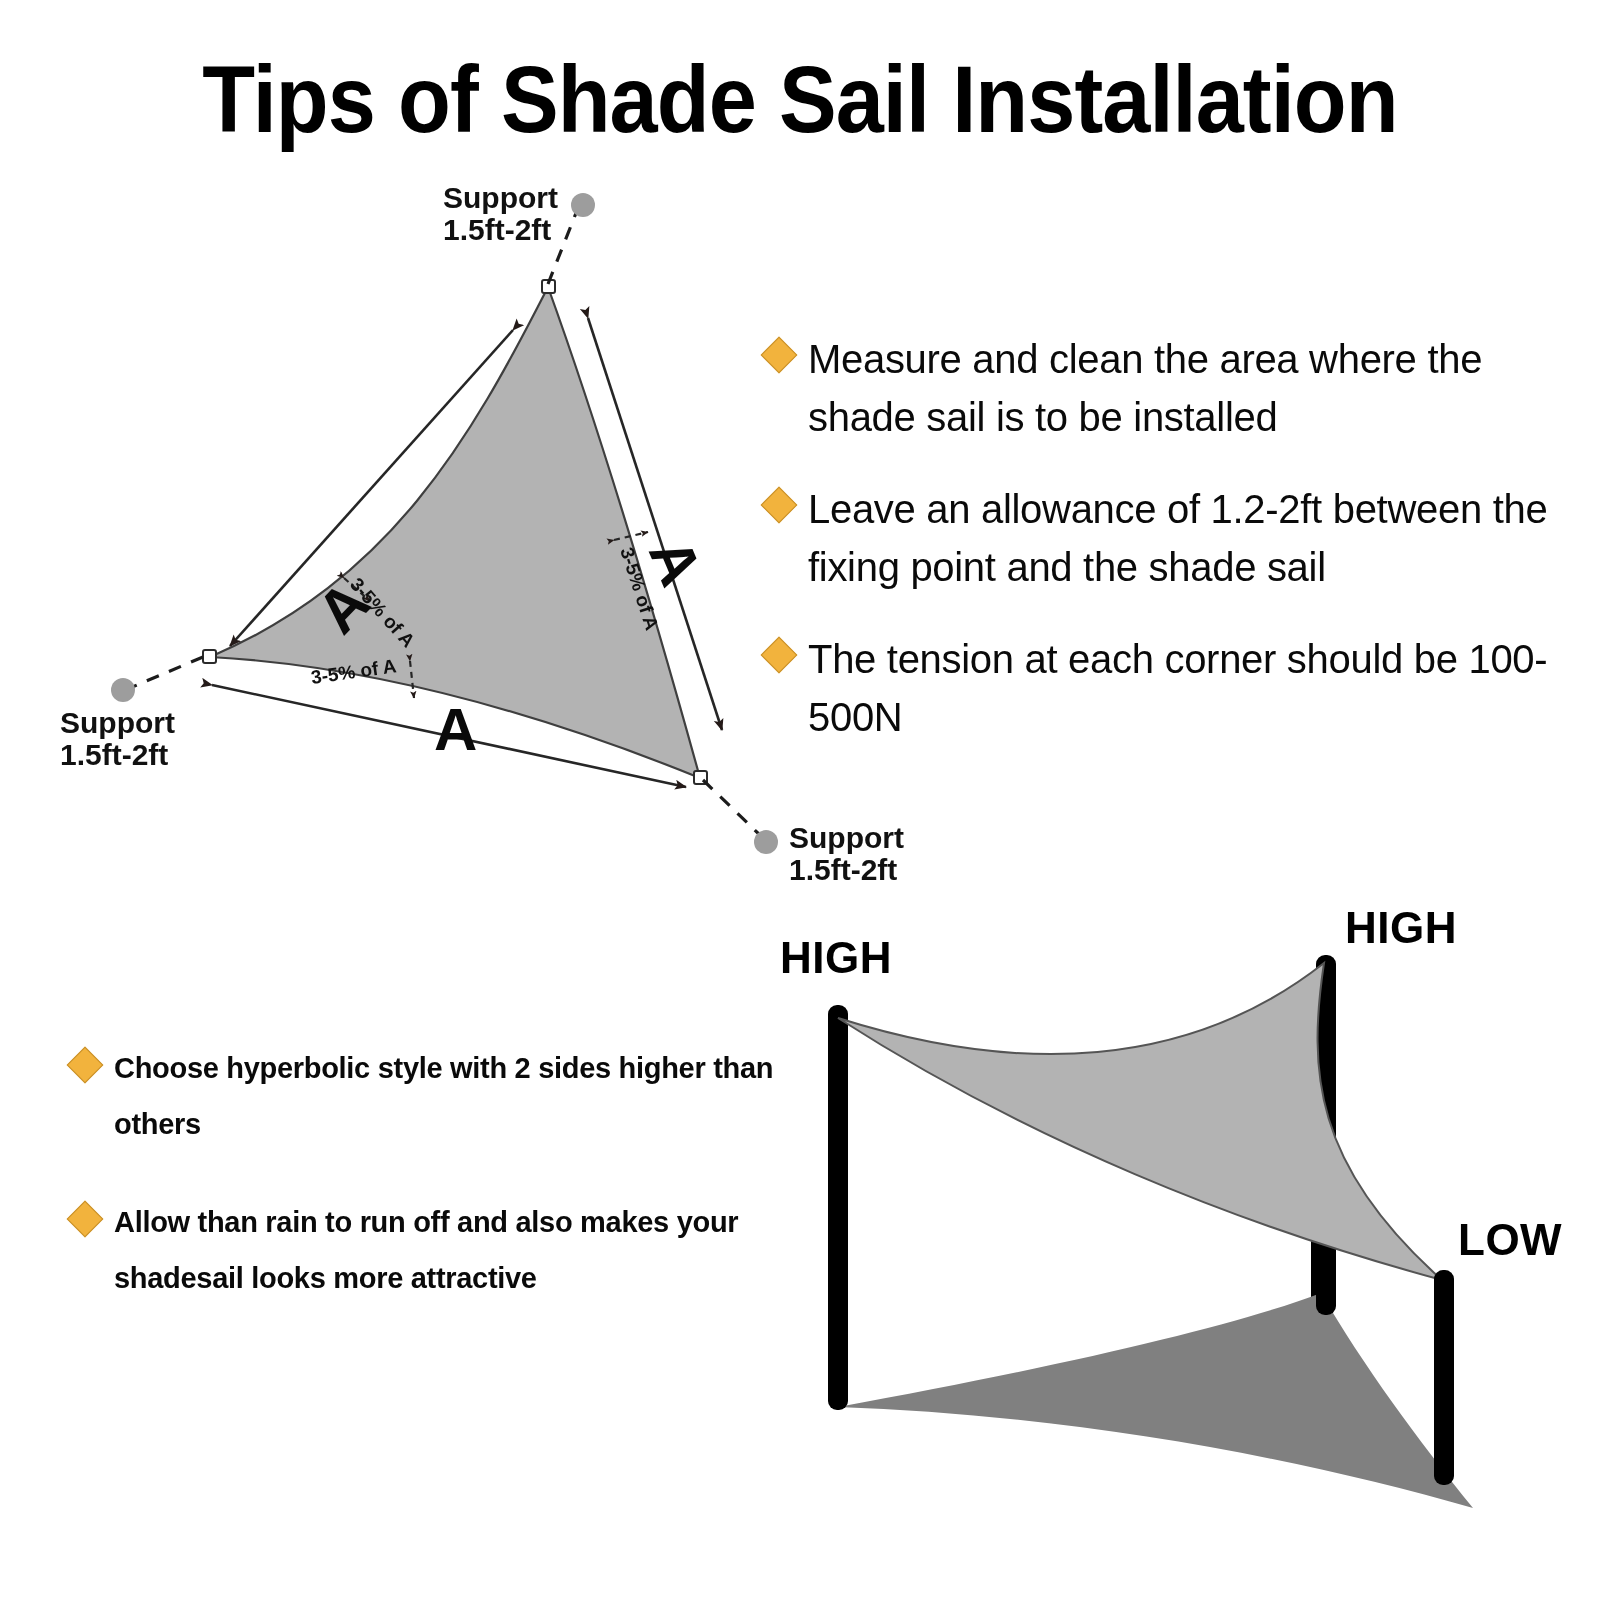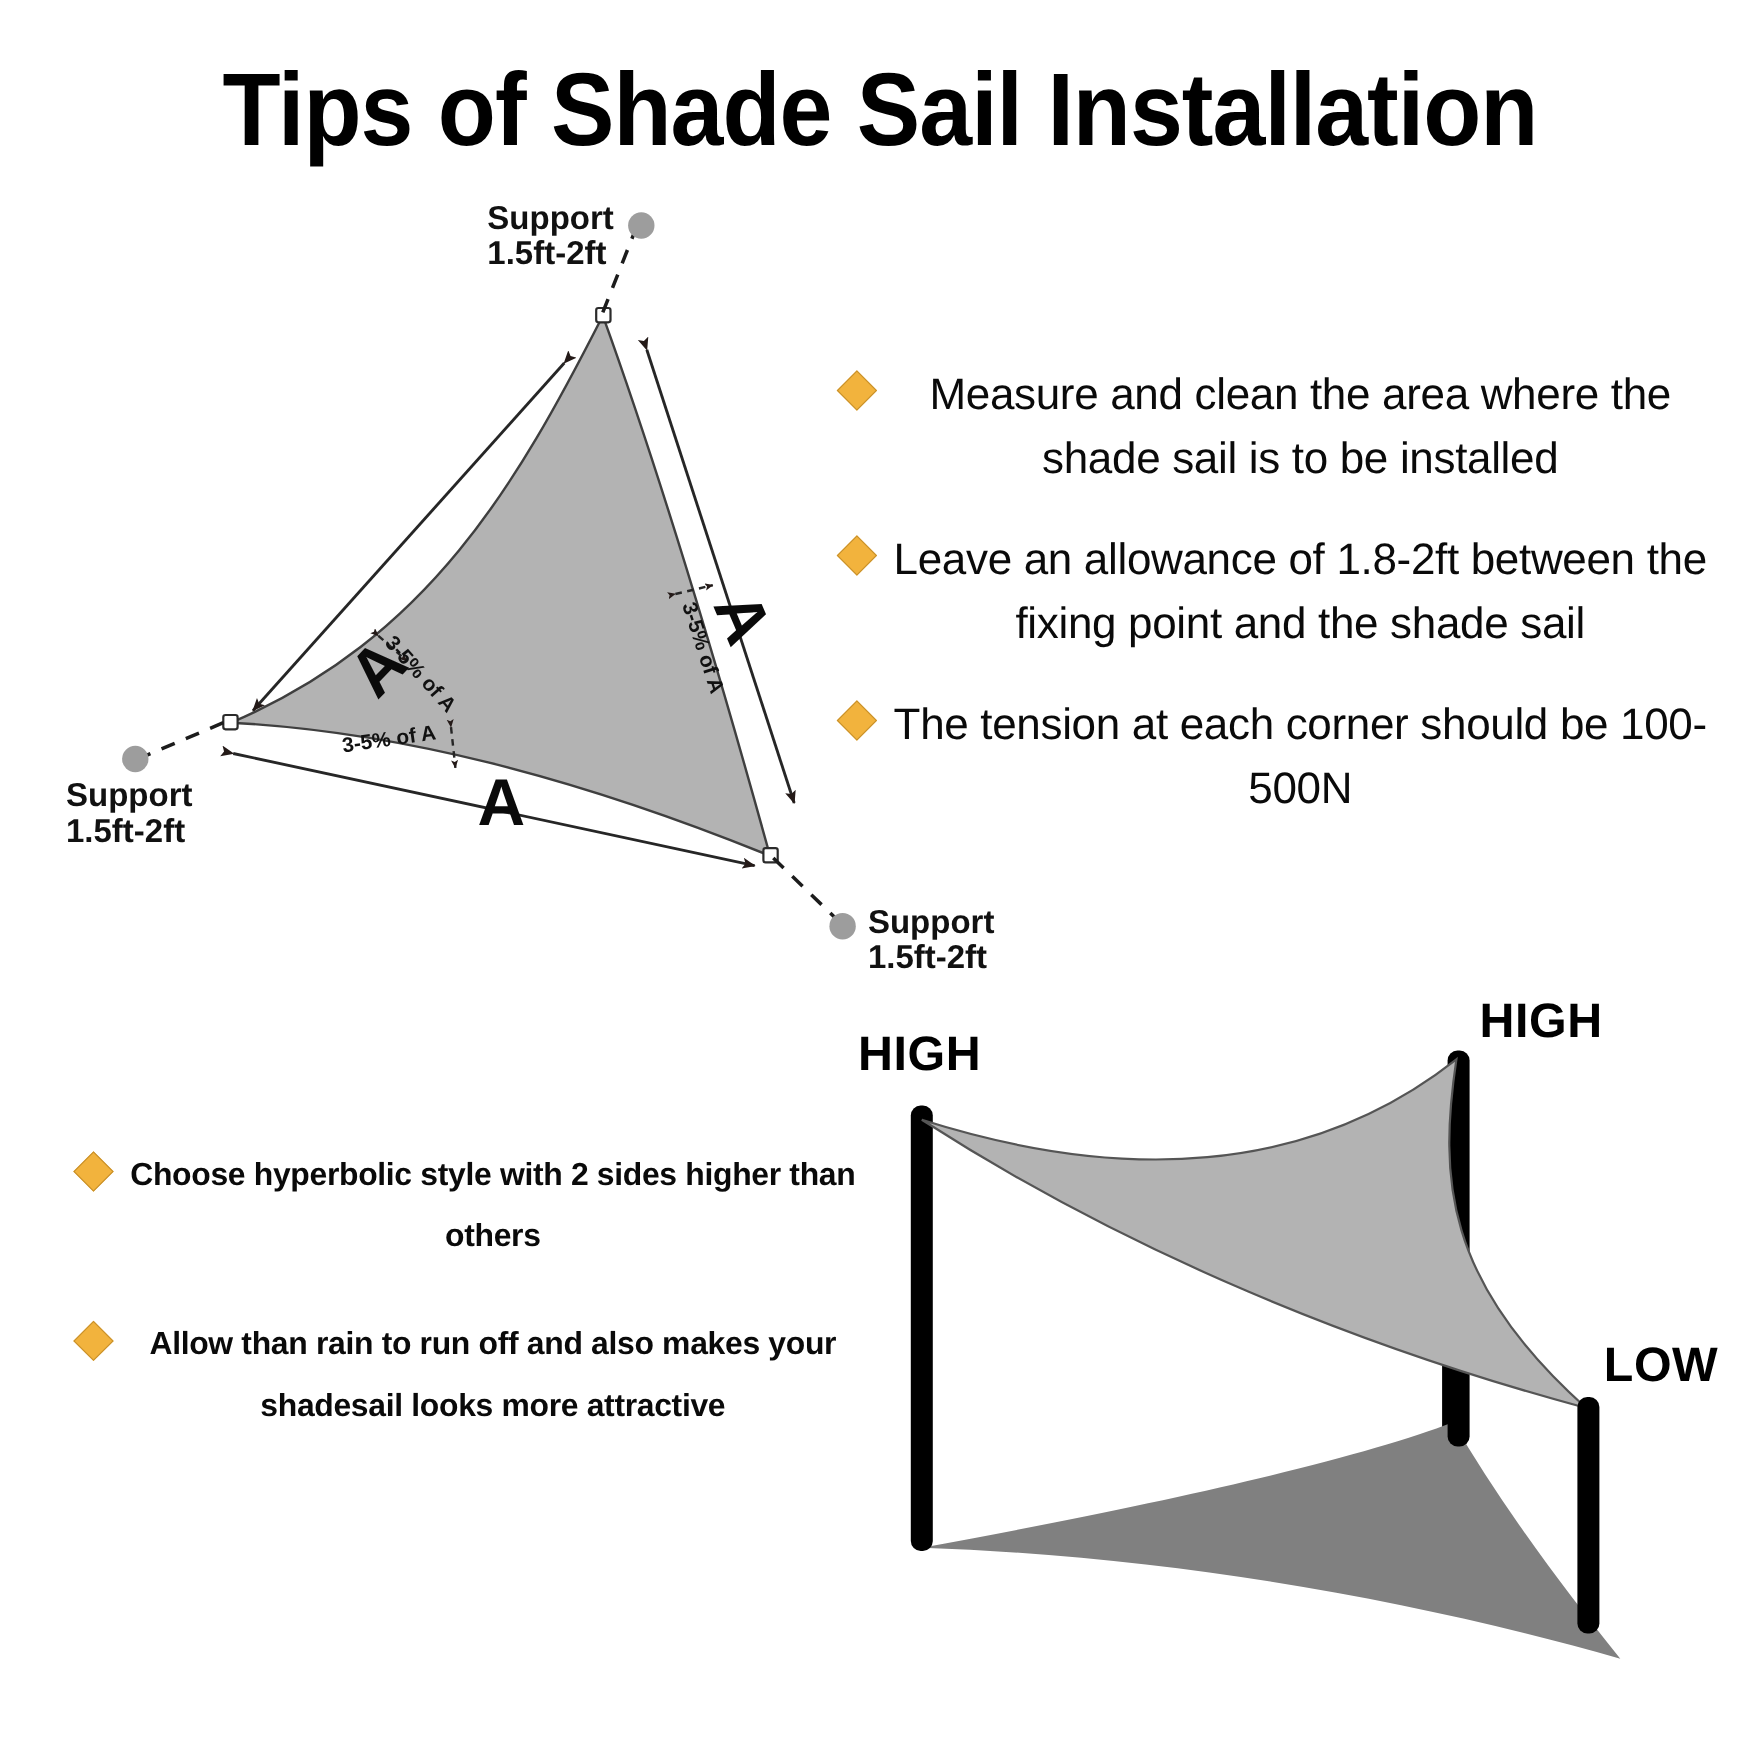--- a/index.html
+++ b/index.html
@@ -48,21 +48,20 @@
     left: 768px;
     top: 895px;
     width: 840px;
     height: 660px;
   }
   .diagram svg { display: block; overflow: visible; }
 
   
   .bullet-list {
     position: absolute;
-    text-align: center;
   }
   #tips-list-right {
     left: 766px;
     top: 330px;
     width: 790px;
   }
   #tips-list-left {
     left: 72px;
     top: 1040px;
     width: 710px;
@@ -196,21 +195,21 @@
 
 <div class="bullet-list" id="tips-list-right">
 
   <div class="bullet-item">
     <span class="bullet-diamond"></span>
     <span class="bullet-text">Measure and clean the area where the shade sail is to be installed</span>
   </div>
 
   <div class="bullet-item">
     <span class="bullet-diamond"></span>
-    <span class="bullet-text">Leave an allowance of 1.8-2ft between the fixing point and the shade sail</span>
+    <span class="bullet-text">Leave an allowance of 1.2-2ft between the fixing point and the shade sail</span>
   </div>
 
   <div class="bullet-item">
     <span class="bullet-diamond"></span>
     <span class="bullet-text">The tension at each corner should be 100-500N</span>
   </div>
 </div>
 
 <div class="bullet-list" id="tips-list-left">
 

